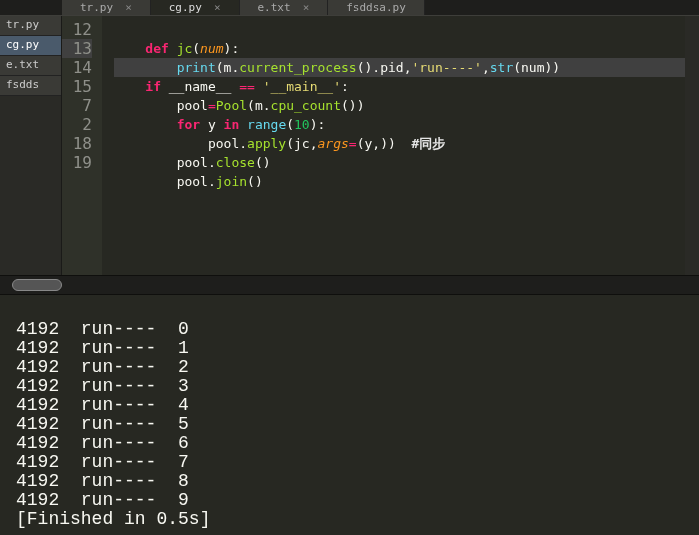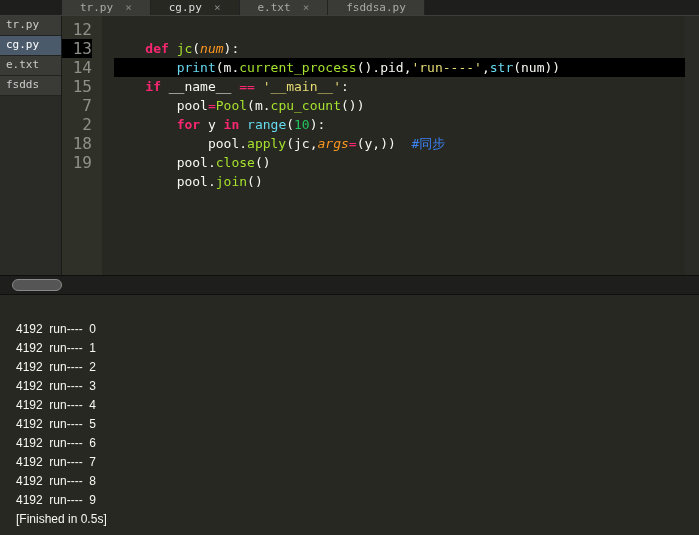--- a/index.html
+++ b/index.html
@@ -78,30 +78,30 @@
       line-height: 19px;
       font-size: 16px;
       width: 40px;
     }
     .code {
       padding: 4px 0 4px 12px;
       line-height: 19px;
       white-space: pre;
       flex: 1;
     }
-    .line13 { background: #000000; }
+    .line13 { background: #404040; }
     .kw { color: #f92672; font-weight: bold; }
     .fn { color: #a6e22e; }
     .param { color: #fd971f; font-style: italic; }
     .op { color: #f92672; }
     .str { color: #e6db74; }
     .num { color: #22c55e; }
     .name { color: #f8f8f2; }
     .bi { color: #66d9ef; }
-    .comment { color: #3b82f6; }
+    .comment { color: #e5e5e5; font-weight: bold; }
     .divider {
       height: 20px;
       background: #1e1e1c;
       border-top: 1px solid #0f0f0d;
       border-bottom: 1px solid #0f0f0d;
       display: flex;
       align-items: center;
     }
     .scroll-thumb {
       width: 50px;
@@ -110,22 +110,22 @@
       border-radius: 6px;
       margin-left: 12px;
       border: 1px solid #888;
     }
     .output {
       background: #272822;
       color: #f8f8f2;
       padding: 6px 0 6px 16px;
       line-height: 19px;
       white-space: pre;
-      font-family: Liberation Sans, sans-serif;
-      font-size: 12px;
+      font-family: Liberation Mono, monospace;
+      font-size: 18px;
       flex-shrink: 0;
     }
     .right-scrollbar {
       position: absolute;
       right: 0;
       top: 0;
       bottom: 0;
       width: 14px;
       background: #2a2a26;
     }

